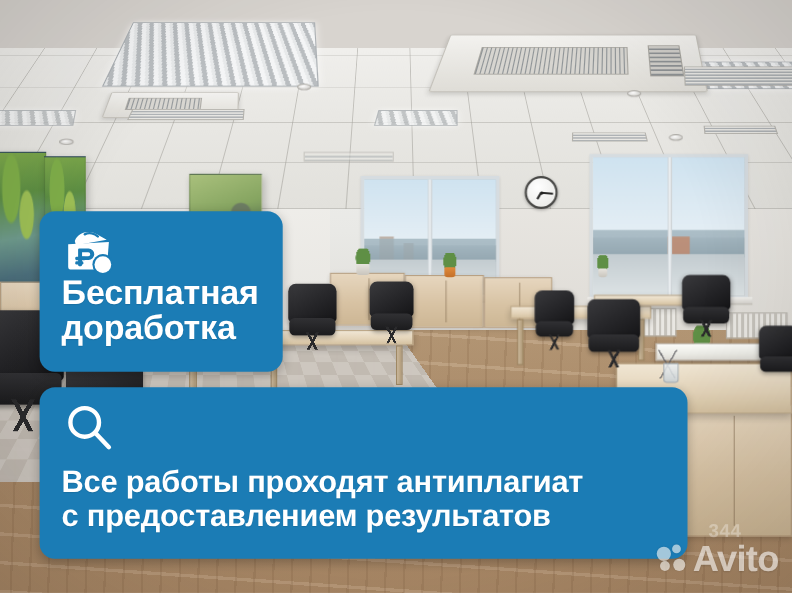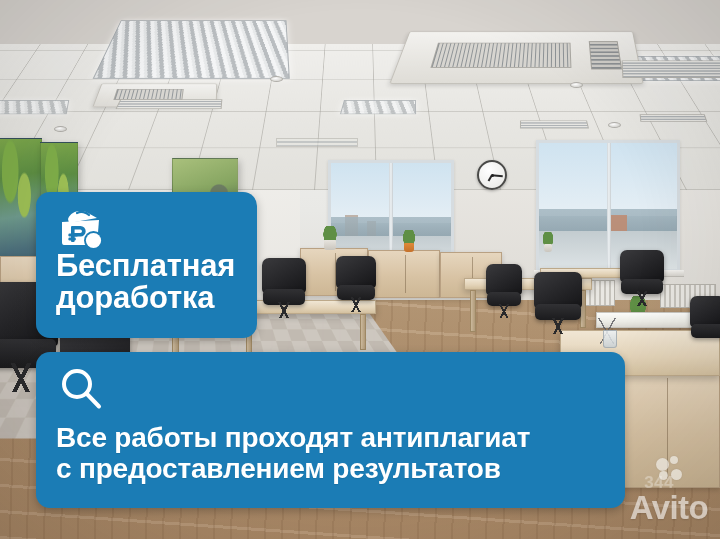--- a/index.html
+++ b/index.html
@@ -274,21 +274,21 @@
     position:absolute; left:20px; right:14px; top:70px;
     font-size:28px; line-height:1.12; font-weight:600;
     letter-spacing:-.2px; white-space:pre-line;
     text-shadow:0 1px 1px rgba(0,0,0,.10);
   }
 
   
   #avito-watermark {
     position:absolute; right:12px; bottom:12px;
     display:flex; align-items:center; gap:7px;
-    opacity:.62; pointer-events:none;flex-direction:column;
+    opacity:.62; pointer-events:none;
   }
   #avito-watermark .dots { position:relative; width:26px; height:26px; }
   #avito-watermark .dots i {
     position:absolute; display:block; border-radius:50%;
     background:#f6f5f3; box-shadow:0 0 2px rgba(0,0,0,.2);
   }
   #avito-watermark .d1 { left:0;    top:2px;  width:13px; height:13px; }
   #avito-watermark .d2 { left:14px; top:0;    width:8px;  height:8px; }
   #avito-watermark .d3 { left:3px;  top:15px; width:9px;  height:9px; }
   #avito-watermark .d4 { left:15px; top:13px; width:11px; height:11px; }

